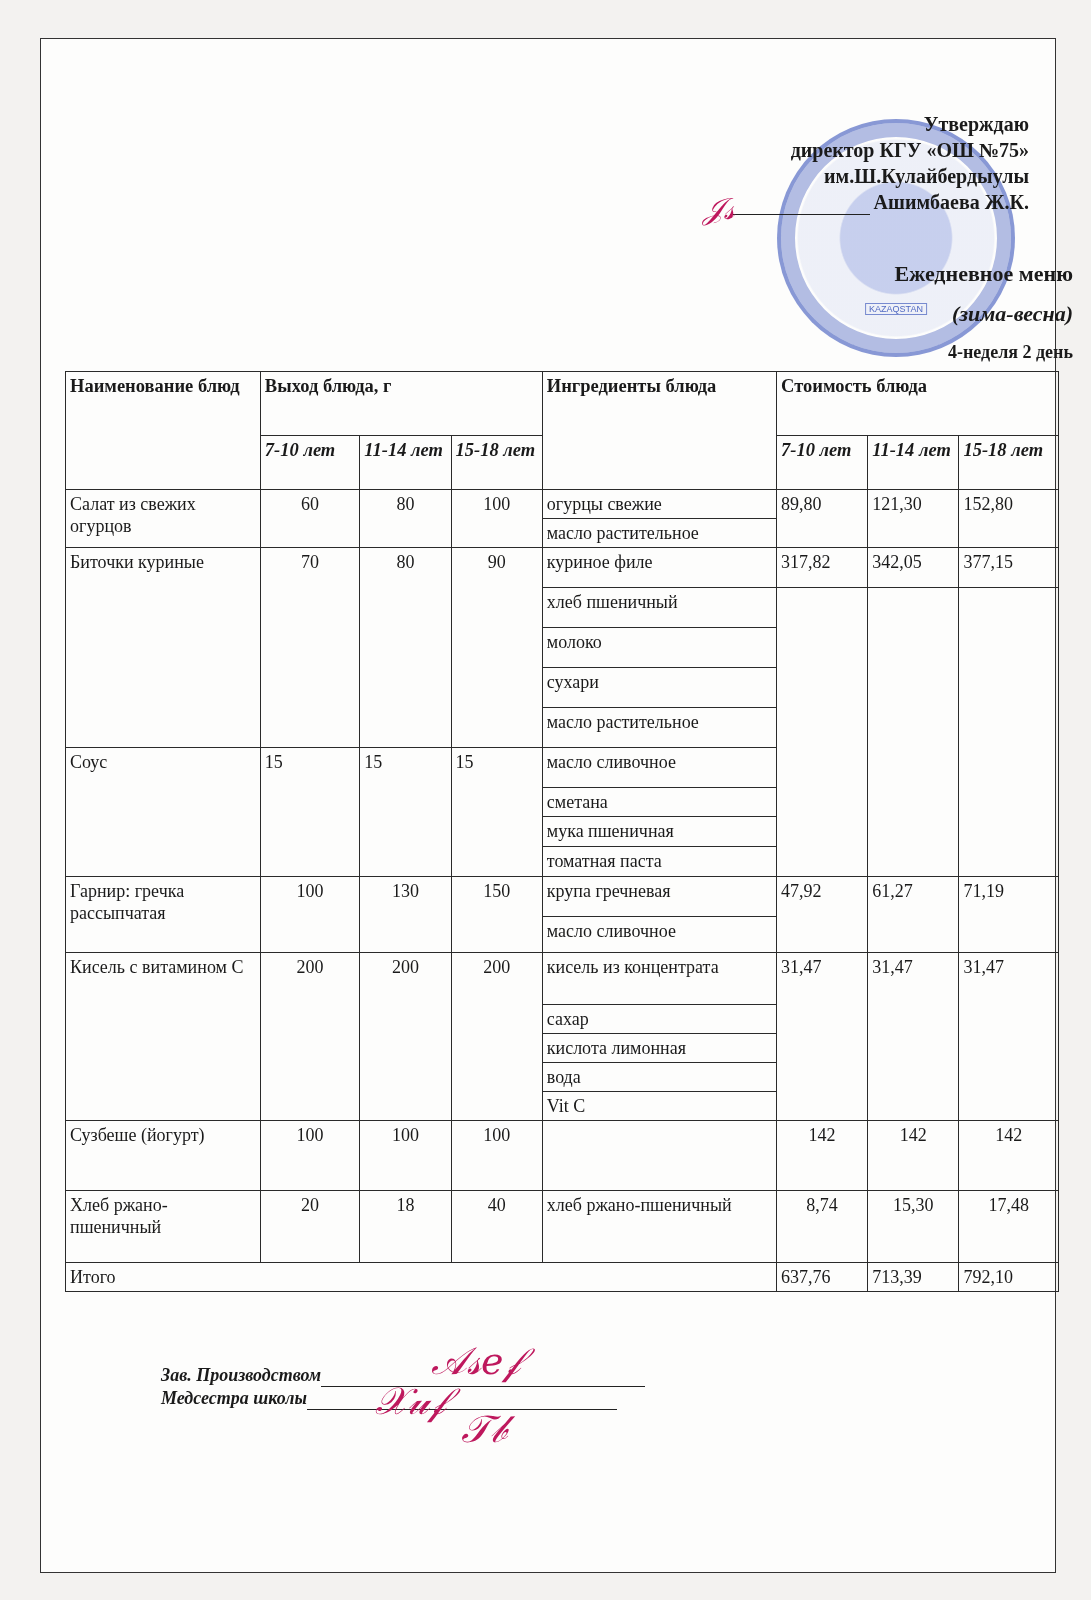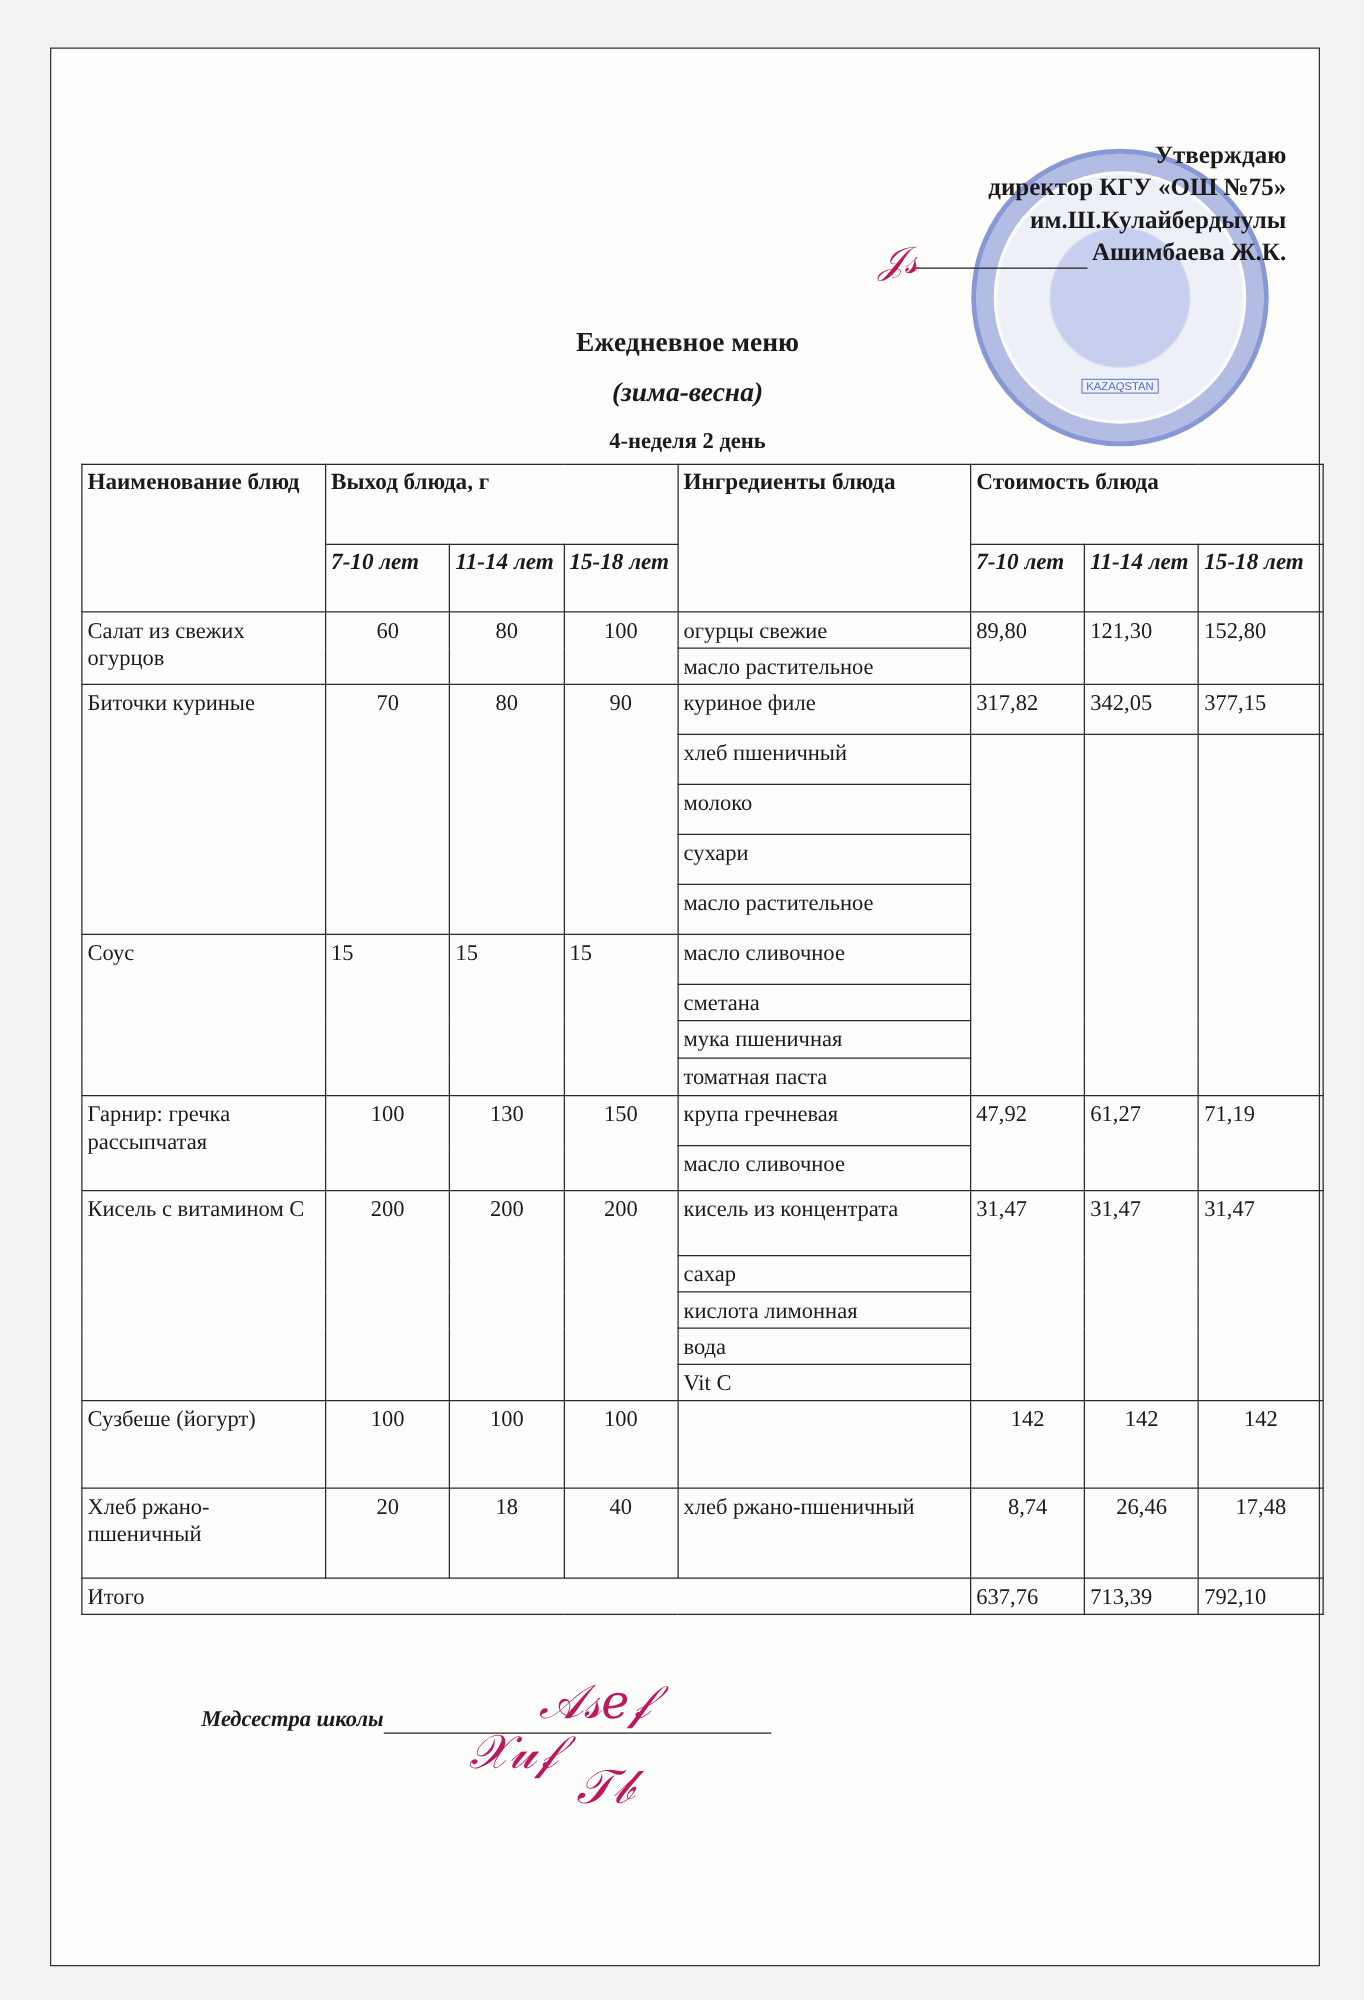--- a/index.html
+++ b/index.html
@@ -26,21 +26,21 @@
     border:4px solid rgba(40,70,180,0.55);
     box-shadow: inset 0 0 0 10px rgba(255,255,255,0), inset 0 0 0 14px rgba(40,70,180,0.35);
     background: radial-gradient(circle, rgba(60,90,200,0.28) 0 34%, rgba(60,90,200,0.08) 35% 60%, transparent 61%);
   }
   .stamp .stamp-text {
     position:absolute; left:50%; bottom:38px; transform:translateX(-50%);
     font-family:"Liberation Sans", sans-serif; font-size:9px; color:rgba(40,70,180,0.8);
     border:1px solid rgba(40,70,180,0.6); padding:0 3px;
   }
   .title {
-    position:absolute; left:2px; width:100%; text-align:center;
+    position:absolute; left:18px; width:100%; text-align:right;
   }
   .t1 { top:222px; font-weight:bold; font-size:22px; }
   .t2 { top:262px; font-weight:bold; font-style:italic; font-size:22px; }
   .t3 { top:303px; font-weight:bold; font-size:18px; }
 
   table.menu {
     position:absolute; left:24px; top:332px; width:994px;
     border-collapse:collapse; font-size:18px; line-height:22px;
   }
   table.menu td, table.menu th {
@@ -215,34 +215,38 @@
       <td class="num">142</td>
     </tr>
 
     <tr style="height:72px">
       <td>Хлеб ржано-пшеничный</td>
       <td class="num">20</td>
       <td class="num">18</td>
       <td class="num">40</td>
       <td>хлеб ржано-пшеничный</td>
       <td class="num">8,74</td>
-      <td class="num">26,46</td>
+      <td class="num">15,30</td>
       <td class="num">17,48</td>
     </tr>
 
     <tr class="total">
       <td colspan="5">Итого</td>
       <td>637,76</td>
       <td>713,39</td>
       <td>792,10</td>
     </tr>
   </tbody>
     </table>
 
   <div class="sign">
+    <div class="row">
+      <span>Зав. Производством</span>
+      <span class="line" style="width:324px"></span>
+    </div>
     <div class="row">
       <span>Медсестра школы</span>
       <span class="line" style="width:310px"></span>
     </div>
   </div>
   <div class="scribble" style="left:390px; top:1300px;">𝒜𝓈𝑒𝒻</div>
   <div class="scribble" style="left:334px; top:1340px;">𝒳𝓊𝒻</div>
   <div class="scribble" style="left:420px; top:1368px;">𝒯𝒷</div>
 </div>
 

